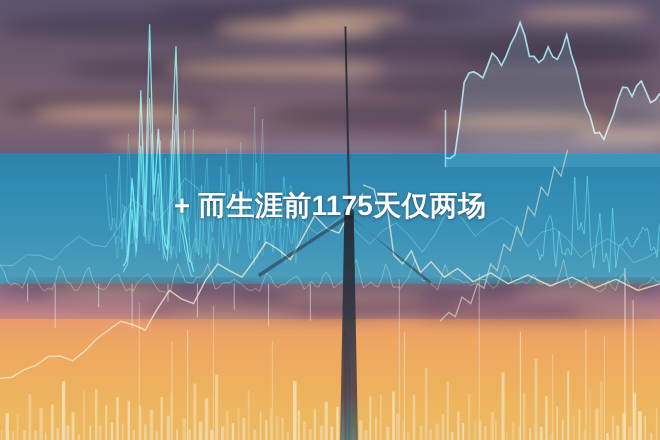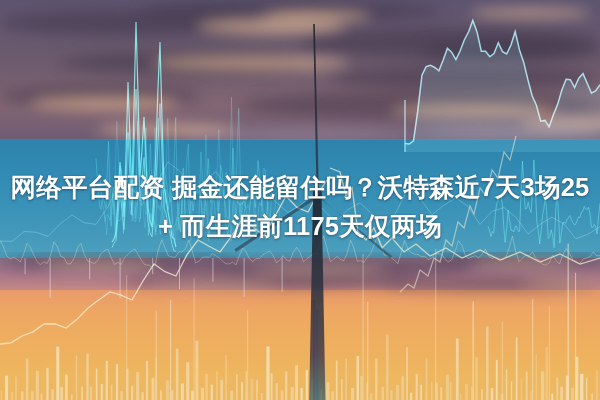--- a/index.html
+++ b/index.html
@@ -313,17 +313,16 @@
     <polygon points="314.2,196.5 316.0,198.8 236,252 234.4,249.2" fill="#2b3240" opacity=".55"></polygon>
 
     <polygon points="319.0,196.5 320.6,198.8 392,256 390.6,258.6" fill="#2b3240" opacity=".50"></polygon>
 
     <ellipse cx="317.4" cy="194" rx="4.6" ry="5.4" fill="#252b36" opacity=".85"></ellipse>
 
     <polygon points="313.0,196 321.6,196 325.4,400 309.2,400" fill="url(#towerGrad)"></polygon>
   </svg>
 
   <div id="headline">
-    <span class="hl-line hl-line-1">网络平台配资 掘金还能留住吗？沃特森近7天3场25</span>
     <span class="hl-line hl-line-2">+ 而生涯前1175天仅两场</span>
   </div>
 
 </div>
 
 </body></html>

